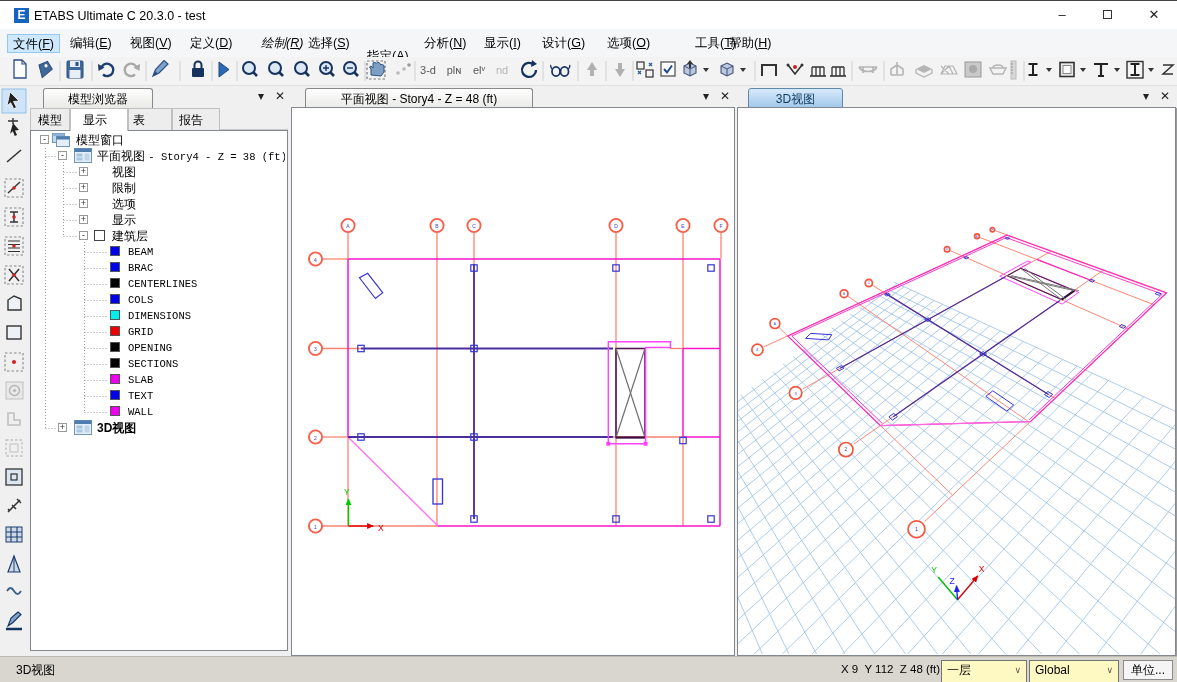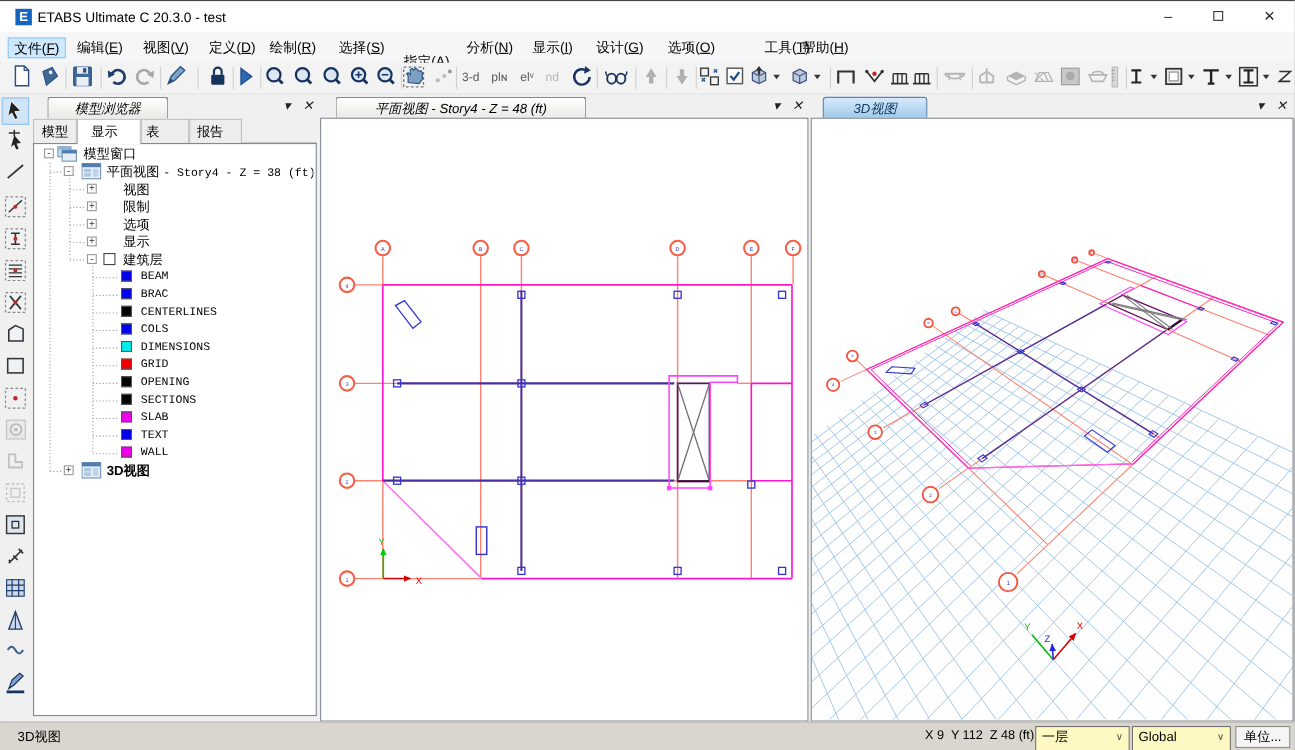--- a/index.html
+++ b/index.html
@@ -6,21 +6,21 @@
 .abs{position:absolute;}
 #titlebar{position:absolute;left:0;top:0;width:1177px;height:29px;background:#ffffff;border-top:1px solid #444;}
 #titlebar .ttext{position:absolute;left:34px;top:8px;font-size:12.5px;color:#000;}
 #elogo{position:absolute;left:14px;top:7px;width:15px;height:15px;background:#1565c0;color:#fff;font-weight:bold;font-size:12px;text-align:center;line-height:15px;}
 .winbtn{position:absolute;top:0;width:46px;height:28px;text-align:center;line-height:28px;font-size:13px;color:#222;}
 #menubar{position:absolute;left:0;top:29px;width:1177px;height:28px;background:#f5f6f7;}
 .mi{position:absolute;top:5px;height:19px;line-height:19px;font-size:12.5px;color:#000;padding:0 5px;}
 .mi.hl{background:#cde8ff;border:1px solid #90c8f6;}
 #toolbar{position:absolute;left:0;top:57px;width:1177px;height:29px;background:#f3f3f3;border-bottom:1px solid #e0e0e0;}
 #lefttb{position:absolute;left:0;top:86px;width:29px;height:570px;background:#f0f0f0;}
-.panelhdr{position:absolute;height:22px;background:#f0f0f0;font-style:italic;}
+.panelhdr{position:absolute;height:22px;background:#f0f0f0;}
 .ptab{position:absolute;top:2px;height:20px;border:1px solid #898989;border-bottom:none;border-radius:3px 3px 0 0;background:linear-gradient(#fefefe,#e9e9e7);font-size:12px;text-align:center;}
 .ptab3d{border:1px solid #5b87b0;background:linear-gradient(#d7eafc,#a3c9ea);color:#103a5e;}
 .hbtn{position:absolute;top:3px;font-size:12px;color:#222;}
 .pbody{position:absolute;background:#fff;border:1px solid #828790;}
 #statusbar{position:absolute;left:0;top:656px;width:1177px;height:26px;background:#d9d6cf;border-top:1px solid #bdbab3;font-size:12px;color:#000;}
 .combo{position:absolute;top:3px;height:24px;background:#fef9c3;border:1px solid #737373;font-size:12px;line-height:18px;padding-left:5px;color:#000;}
 .combo .chev{position:absolute;right:5px;top:0;color:#555;font-size:9px;line-height:18px;}
 .tree{position:absolute;left:33px;top:132px;width:252px;height:516px;font-size:12px;color:#000;overflow:hidden;}
 .trow{position:absolute;height:16px;line-height:16px;white-space:nowrap;}
 .pm{position:absolute;width:9px;height:9px;border:1px solid #999;background:#fff;font-size:9px;line-height:7px;text-align:center;color:#333;top:3px;}
@@ -37,21 +37,21 @@
     <div class="winbtn" style="left:1085px;">
       <div style="position:absolute;left:18px;top:9px;width:9px;height:9px;border:1px solid #333;"></div>
     </div>
     <div class="winbtn" style="left:1131px;">✕</div>
   </div>
 <div id="menubar">
     <div class="mi hl" style="left:7px;">文件(<u>F</u>)</div>
     <div class="mi" style="left:65px;">编辑(<u>E</u>)</div>
     <div class="mi" style="left:125px;">视图(<u>V</u>)</div>
     <div class="mi" style="left:185px;">定义(<u>D</u>)</div>
-    <div class="mi" style="left:240px;">绘制(<u>R</u>)</div>
+    <div class="mi" style="left:256px;font-style:italic;">绘制(<u>R</u>)</div>
     <div class="mi" style="left:303px;">选择(<u>S</u>)</div>
     <div class="mi" style="left:362px;margin-top:13px;">指定(<u>A</u>)</div>
     <div class="mi" style="left:419px;">分析(<u>N</u>)</div>
     <div class="mi" style="left:479px;">显示(<u>I</u>)</div>
     <div class="mi" style="left:537px;">设计(<u>G</u>)</div>
     <div class="mi" style="left:602px;">选项(<u>O</u>)</div>
     <div class="mi" style="left:690px;">工具(<u>T</u>)</div>
     <div class="mi" style="left:724px;">帮助(<u>H</u>)</div>
   </div>
 <div id="toolbar"><svg width="1177" height="28">

